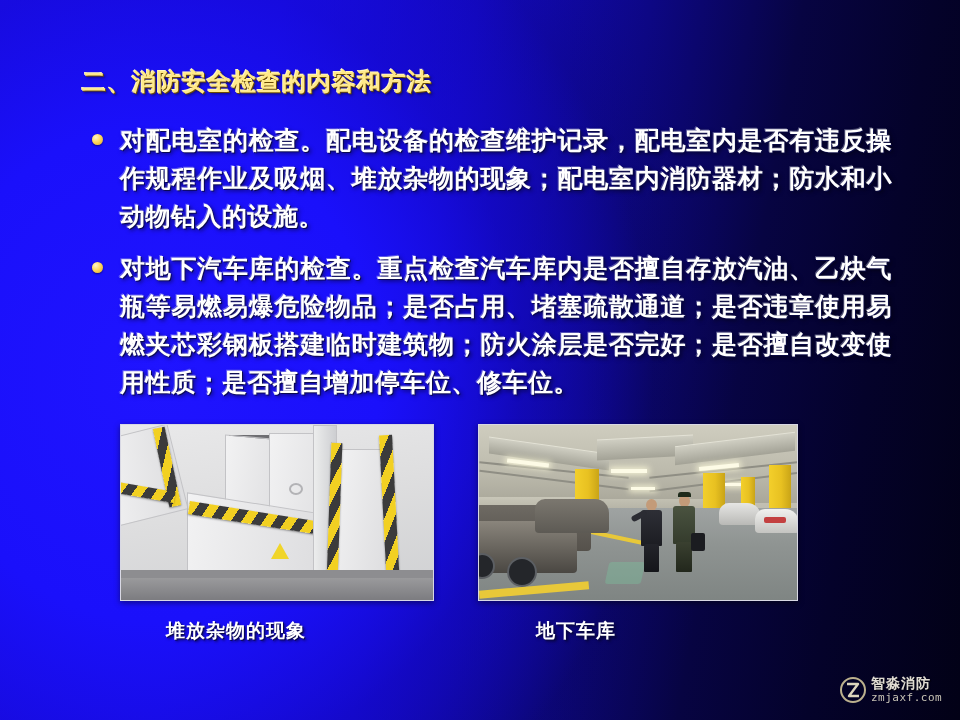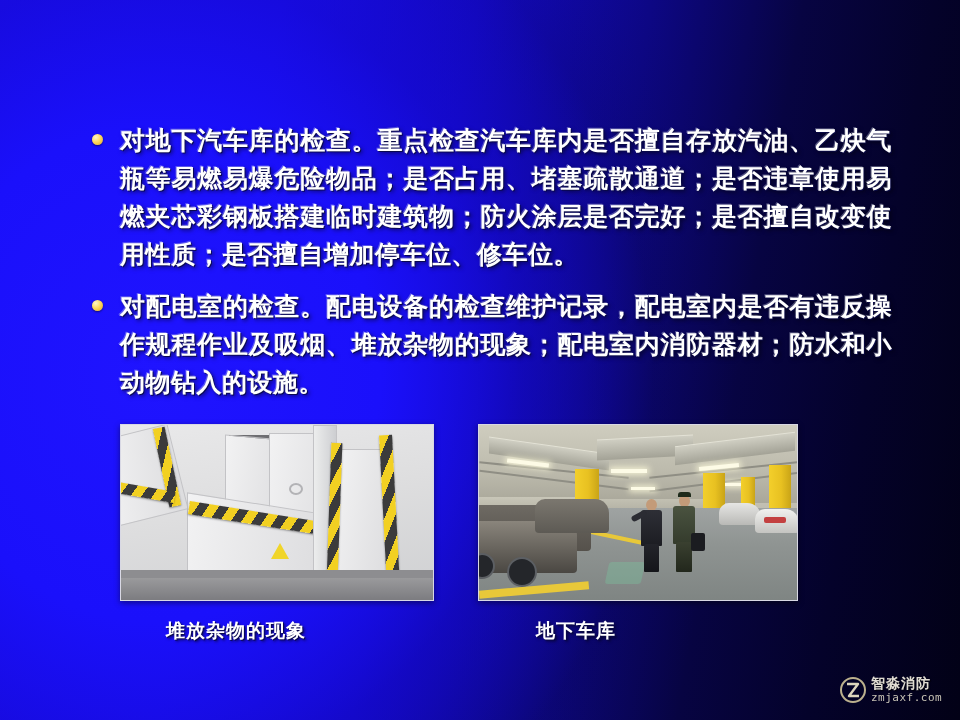--- a/index.html
+++ b/index.html
@@ -249,31 +249,32 @@
   }
 </style>
 </head>
 <body>
 
 <div id="slide">
 
   <div class="bg-base"></div>
   <div class="bg-glow"></div>
 
+  <div class="title">二、消防安全检查的内容和方法</div>
 
   <div class="bullets">
+
+    <div class="bullet-row">
+      <span class="bullet-dot"></span>
+      <div class="bullet-text">对配电室的检查。配电设备的检查维护记录，配电室内是否有违反操作规程作业及吸烟、堆放杂物的现象；配电室内消防器材；防水和小动物钻入的设施。</div>
+    </div>
 
     <div class="bullet-row">
       <span class="bullet-dot"></span>
       <div class="bullet-text">对地下汽车库的检查。重点检查汽车库内是否擅自存放汽油、乙炔气瓶等易燃易爆危险物品；是否占用、堵塞疏散通道；是否违章使用易燃夹芯彩钢板搭建临时建筑物；防火涂层是否完好；是否擅自改变使用性质；是否擅自增加停车位、修车位。</div>
-    </div>
-
-    <div class="bullet-row">
-      <span class="bullet-dot"></span>
-      <div class="bullet-text">对配电室的检查。配电设备的检查维护记录，配电室内是否有违反操作规程作业及吸烟、堆放杂物的现象；配电室内消防器材；防水和小动物钻入的设施。</div>
     </div>
 
   </div>
 
   <div class="photo" id="photo-left">
     <div class="lp-wall"></div>
 
     <div class="lp-panel" style="left:-14px; top:6px; width:70px; height:86px; transform:rotate(-14deg);"></div>
     <div class="stripe" style="left:40px; top:2px; width:12px; height:80px; transform:rotate(-12deg);"></div>
     <div class="stripe" style="left:-4px; top:62px; width:58px; height:11px; transform:rotate(10deg);"></div>

